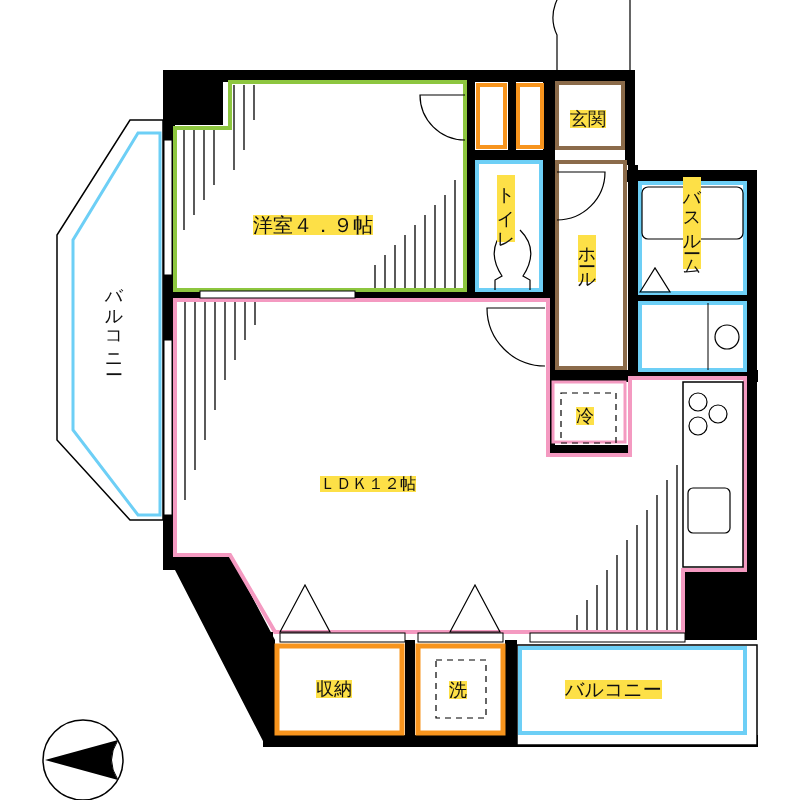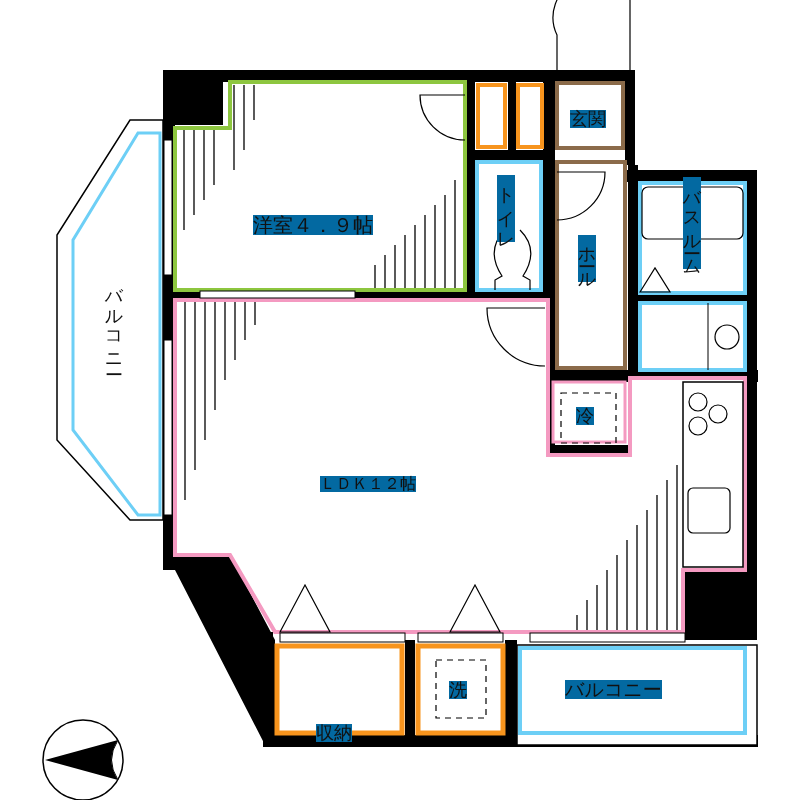--- a/index.html
+++ b/index.html
@@ -1,18 +1,18 @@
 <!DOCTYPE html>
 <html><head>
 <meta charset="utf-8">
 <style>
   html, body { margin:0; padding:0; background:#ffffff; }
   body { width:800px; height:800px; position:relative; overflow:hidden; font-family:"DejaVu Sans", sans-serif; }
   svg.plan { position:absolute; left:0; top:0; }
-  .lbl { position:absolute; color:#111; background:#0369a1; font-family:"DejaVu Sans", sans-serif; line-height:1; white-space:nowrap; }
+  .lbl { position:absolute; color:#111; background:#fde047; font-family:"DejaVu Sans", sans-serif; line-height:1; white-space:nowrap; }
   .vlbl { writing-mode: vertical-rl; text-orientation: upright; letter-spacing:2px; }
 </style>
 </head>
 <body>
 
 <svg class="plan" width="800" height="800" viewBox="0 0 800 800">
 
   <g>
     <rect x="163" y="70" width="470" height="12" fill="#000"></rect>
     <rect x="163" y="70" width="12" height="490" fill="#000"></rect>
@@ -139,15 +139,15 @@
 </svg>
 
 <div class="lbl" style="left:253px;top:183px;font-size:20px;margin-top:32px;">洋室４．９帖</div>
 <div class="lbl" style="left:320px;top:476px;font-size:16px;">ＬＤＫ１２帖</div>
 <div class="lbl" style="left:570px;top:110px;font-size:18px;">玄関</div>
 <div class="lbl vlbl" style="left:578px;top:235px;font-size:18px;">ホール</div>
 <div class="lbl vlbl" style="left:497px;top:175px;font-size:18px;">トイレ</div>
 <div class="lbl vlbl" style="left:683px;top:177px;font-size:18px;">バスルーム</div>
 <div class="lbl vlbl" style="left:105px;top:275px;font-size:18px;background:transparent;">バルコニー</div>
 <div class="lbl" style="left:565px;top:680px;font-size:19px;">バルコニー</div>
-<div class="lbl" style="left:316px;top:680px;font-size:18px;margin-top:44px;">収納</div>
+<div class="lbl" style="left:316px;top:680px;font-size:18px;">収納</div>
 <div class="lbl" style="left:449px;top:681px;font-size:18px;">洗</div>
 <div class="lbl" style="left:576px;top:407px;font-size:18px;">冷</div>
 
 </body></html>

